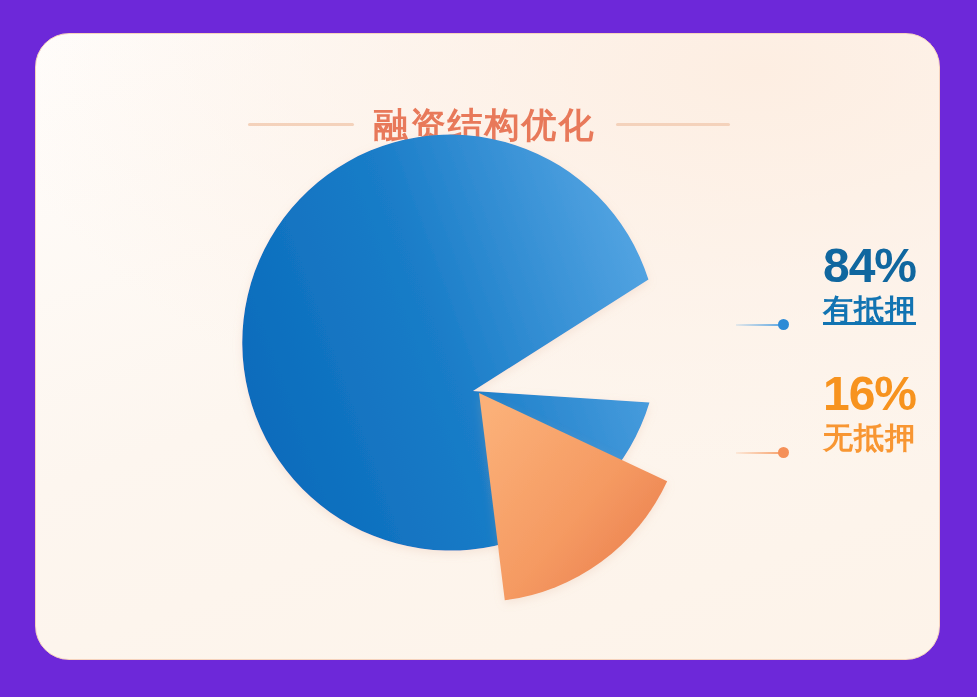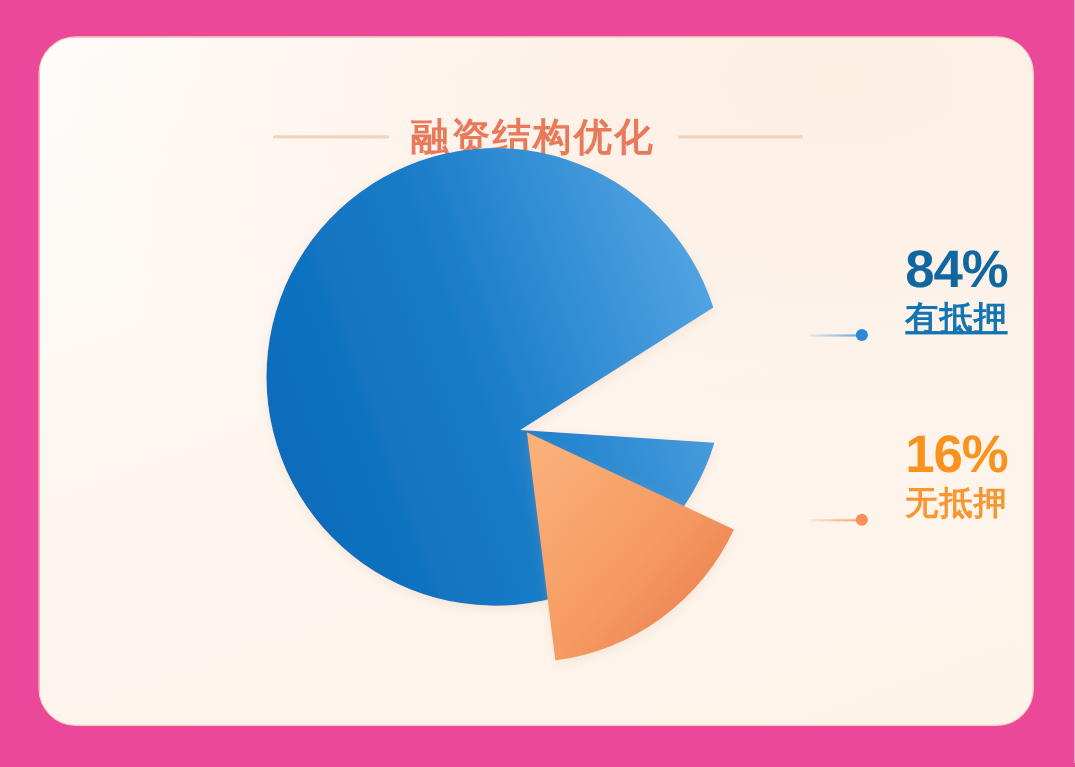--- a/index.html
+++ b/index.html
@@ -11,21 +11,21 @@
     width: 977px;
     height: 697px;
     overflow: hidden;
     font-family: "Liberation Sans", "DejaVu Sans", sans-serif;
   }
 
   #stage {
     position: relative;
     width: 977px;
     height: 697px;
-    background: #ec4899;
+    background: #6d28d9;
   }
 
   
   .card {
     position: absolute;
     left: 35px;
     top: 33px;
     width: 905px;
     height: 627px;
     box-sizing: border-box;
@@ -84,22 +84,22 @@
     top: 0;
     width: 205px;
     height: 627px;
   }
   .legend-item {
     position: absolute;
     left: 0;
     width: 205px;
     height: 120px;
   }
-  .legend-item.mortgaged { top: 188px; }
-  .legend-item.unmortgaged { top: 336px; margin-top: 20px; }
+  .legend-item.mortgaged { top: 208px; }
+  .legend-item.unmortgaged { top: 336px; }
 
   .legend-leader {
     position: absolute;
     left: 0;
     top: 82px;
     width: 48px;
     height: 2px;
   }
   .legend-dot {
     position: absolute;

